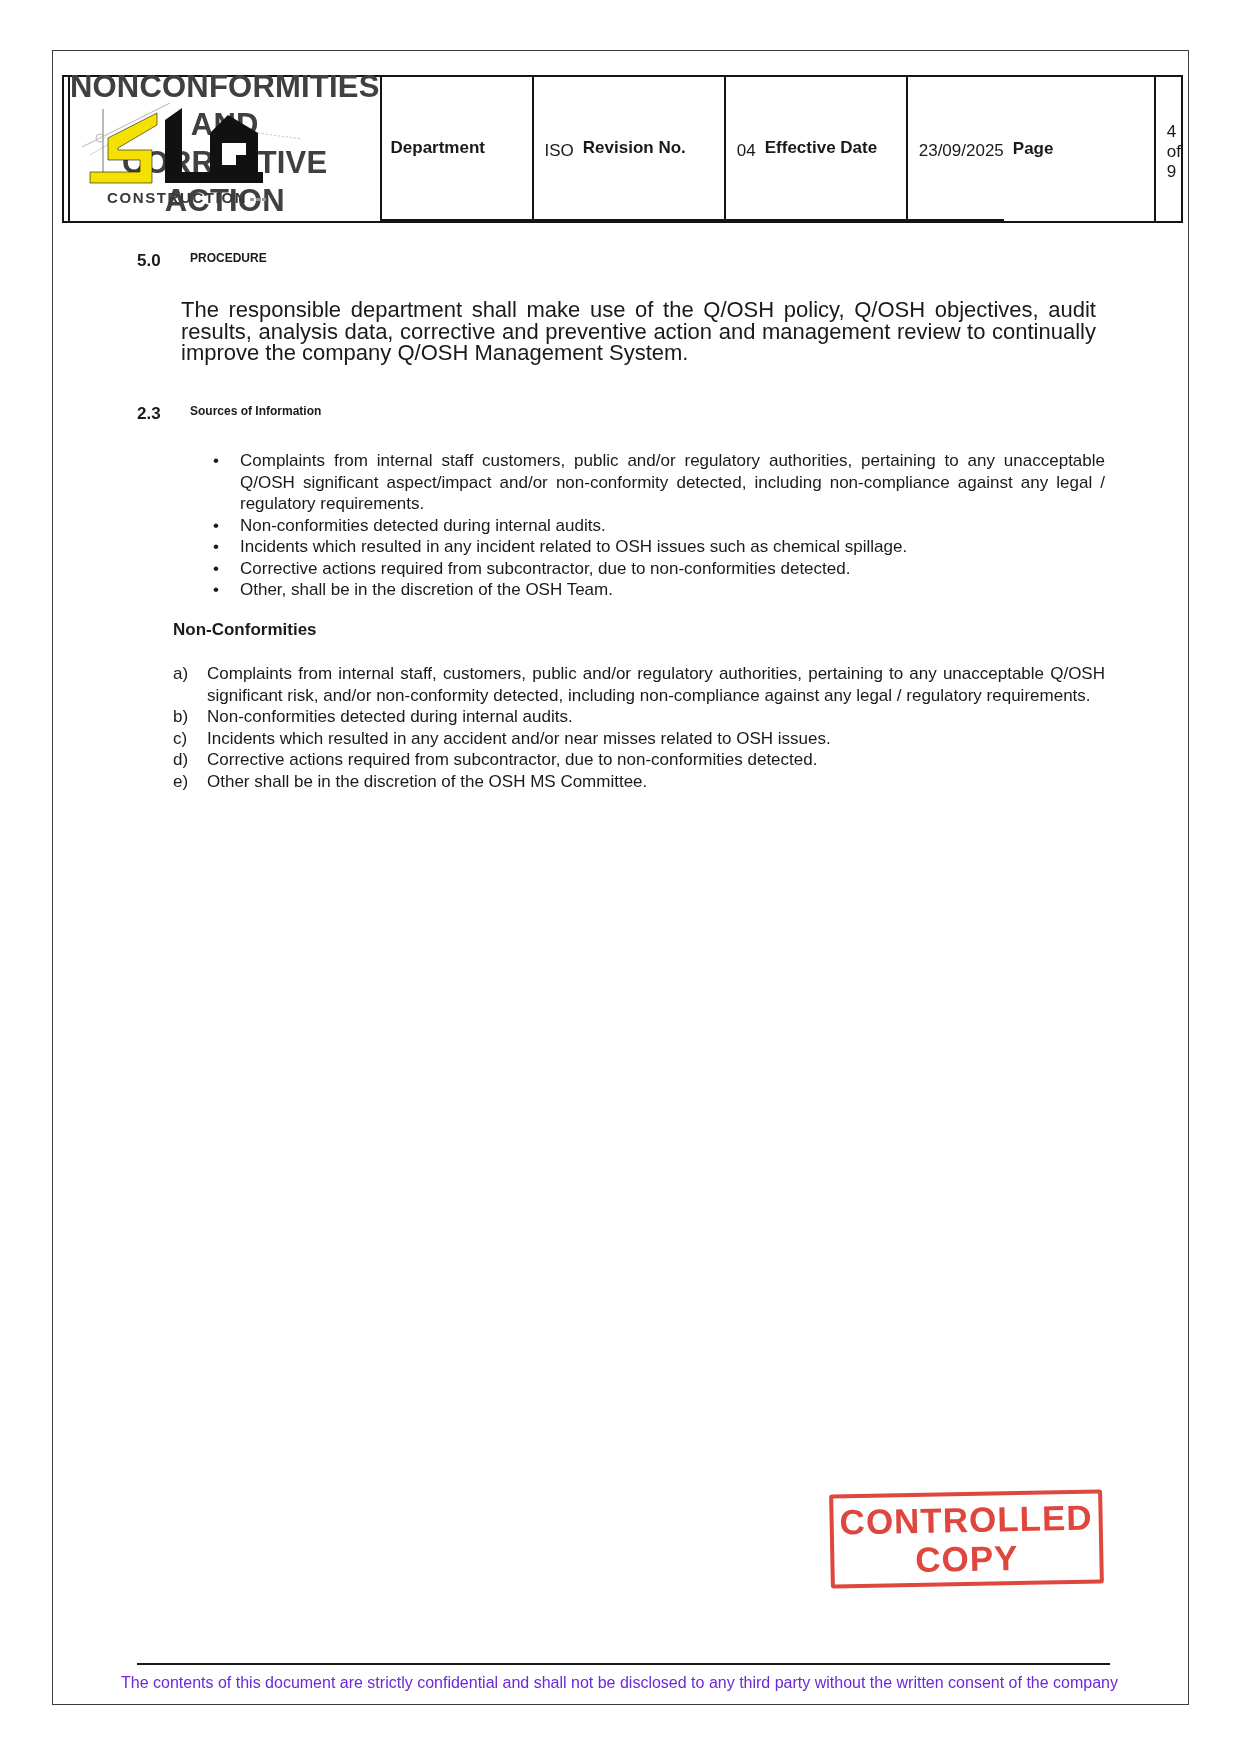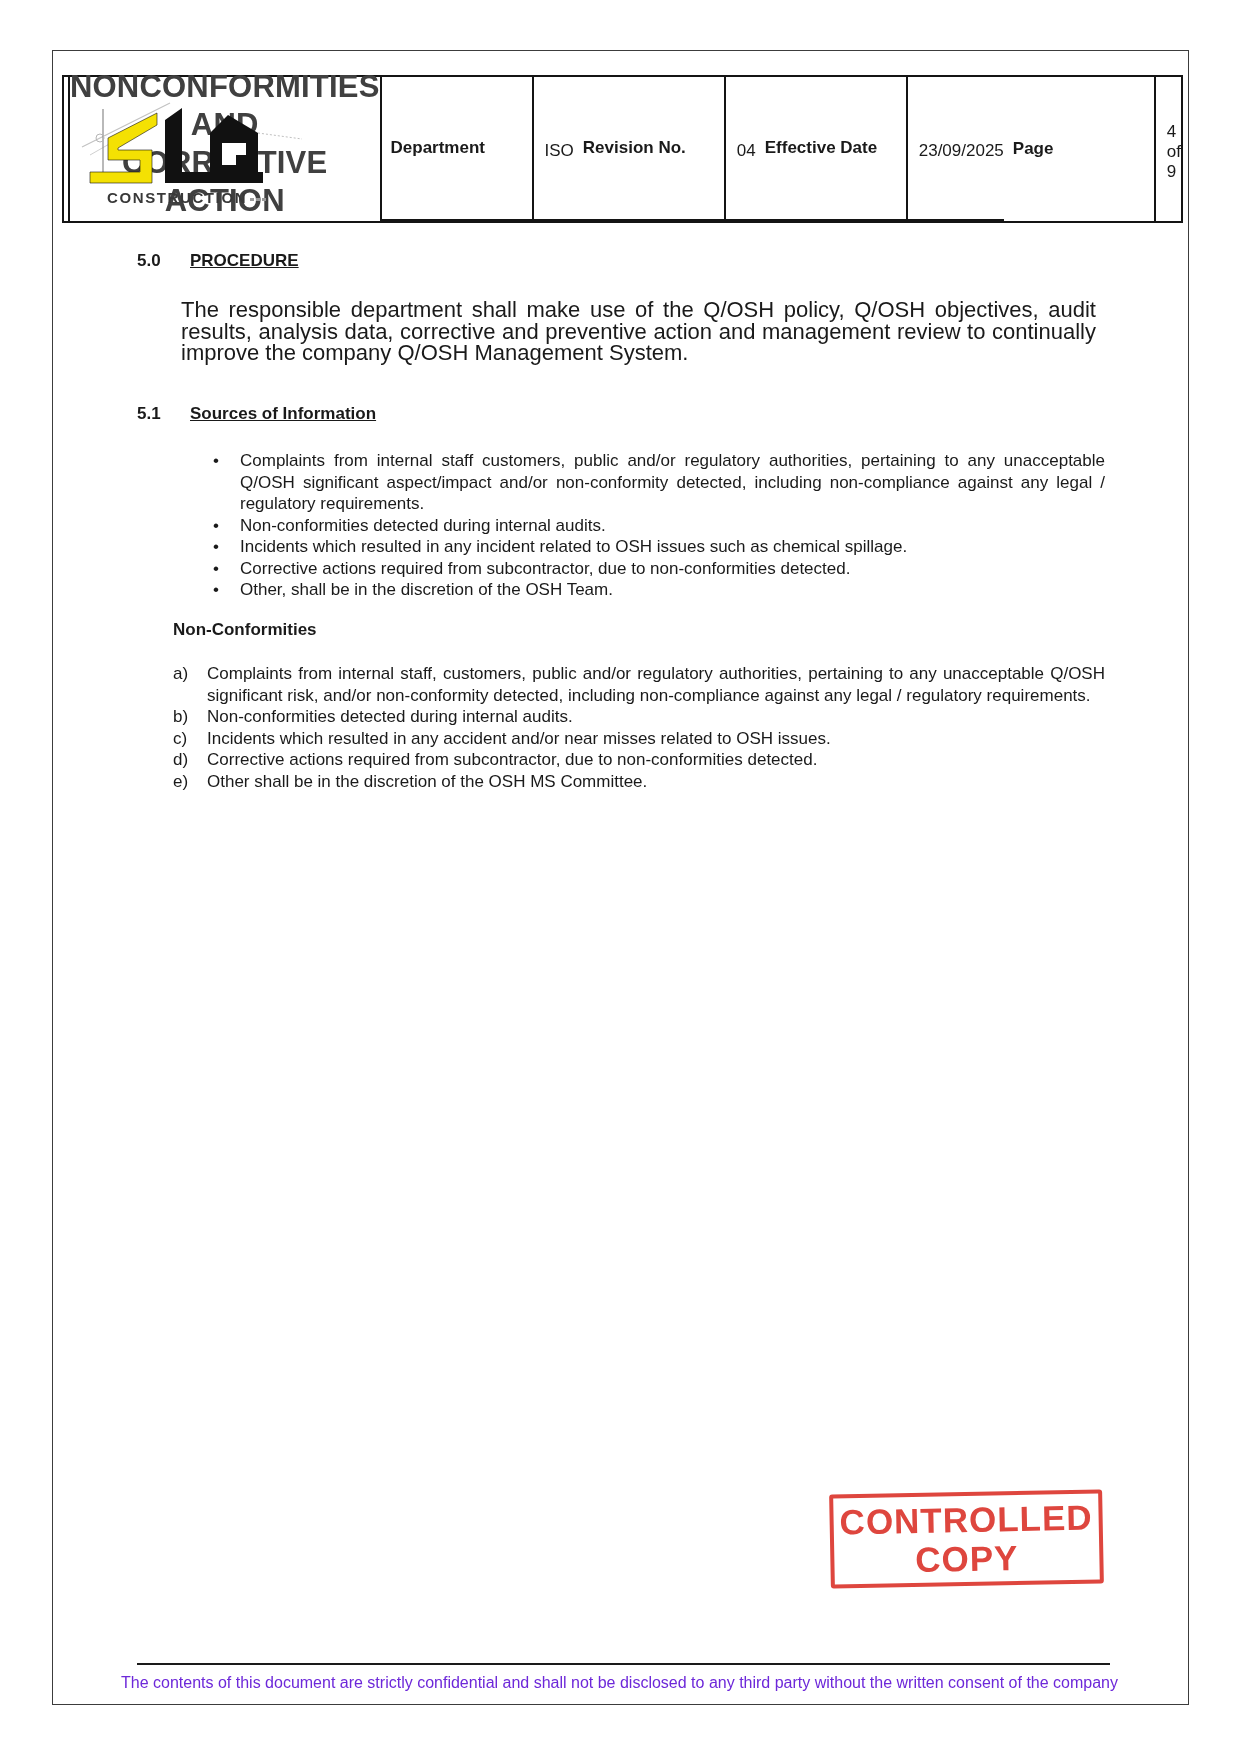--- a/index.html
+++ b/index.html
@@ -33,21 +33,21 @@
   }
   .info-cell{flex:1;display:flex;flex-direction:row;box-sizing:border-box;}
   .info-row{flex:1;display:flex;border-bottom:2px solid #141414;box-sizing:border-box;}
   .info-row:last-child{border-bottom:none;}
   .info-label{
     width:152px;border-right:2px solid #141414;box-sizing:border-box;
     font-weight:bold;font-size:17px;display:flex;align-items:center;padding-left:9px;
   }
   .info-value{flex:1;font-size:17px;display:flex;align-items:center;padding-left:11px;margin-top:6px;}
   .sec-num{position:absolute;left:137px;font-weight:bold;font-size:17px;}
-  .sec-title{position:absolute;left:190px;font-weight:bold;font-size:17px;text-decoration:underline;}
+  .sec-title{position:absolute;left:190px;font-weight:bold;font-size:12px;}
   .para{
     position:absolute;left:181px;width:915px;
     font-size:22px;line-height:21.5px;text-align:justify;
   }
   .bullet-list{position:absolute;left:213px;width:892px;font-size:17px;line-height:21.5px;}
   .bullet-item{display:flex;}
   .bullet-marker{width:27px;flex:0 0 27px;}
   .bullet-text{flex:1;text-align:justify;}
   .nc-heading{position:absolute;left:173px;font-weight:bold;font-size:17px;}
   .letter-list{position:absolute;left:173px;width:932px;font-size:17px;line-height:21.5px;}
@@ -127,21 +127,21 @@
         <div class="info-value">4 of 9</div>
       </div>
     </div>
   </div>
 
   <div class="sec-num" style="top:251px;">5.0</div>
   <div class="sec-title" style="top:251px;">PROCEDURE</div>
 
   <div class="para" style="top:299px;">The responsible department shall make use of the Q/OSH policy, Q/OSH objectives, audit results, analysis data, corrective and preventive action and management review to continually improve the company Q/OSH Management System.</div>
 
-  <div class="sec-num" style="top:404px;">5.1</div>
+  <div class="sec-num" style="top:404px;">2.3</div>
   <div class="sec-title" style="top:404px;">Sources of Information</div>
 
   <div class="bullet-list" style="top:450px;">
     <div class="bullet-item">
       <span class="bullet-marker">•</span>
       <span class="bullet-text">Complaints from internal staff customers, public and/or regulatory authorities, pertaining to any unacceptable Q/OSH significant aspect/impact and/or non-conformity detected, including non-compliance against any legal / regulatory requirements.</span>
     </div>
     <div class="bullet-item">
       <span class="bullet-marker">•</span>
       <span class="bullet-text">Non-conformities detected during internal audits.</span>

